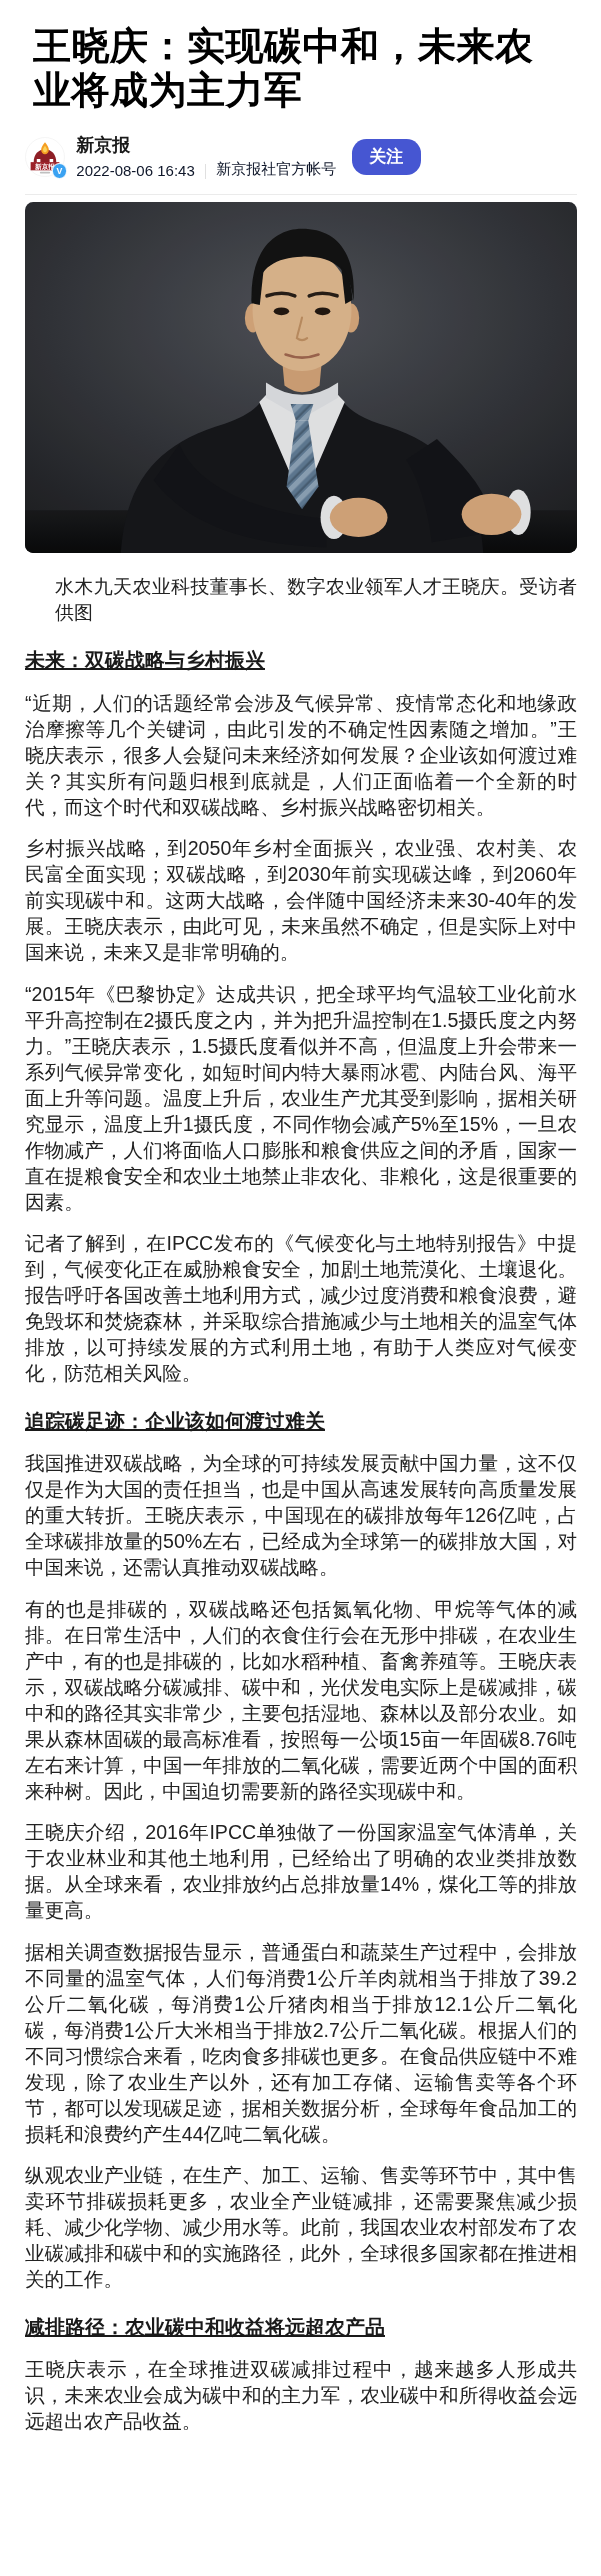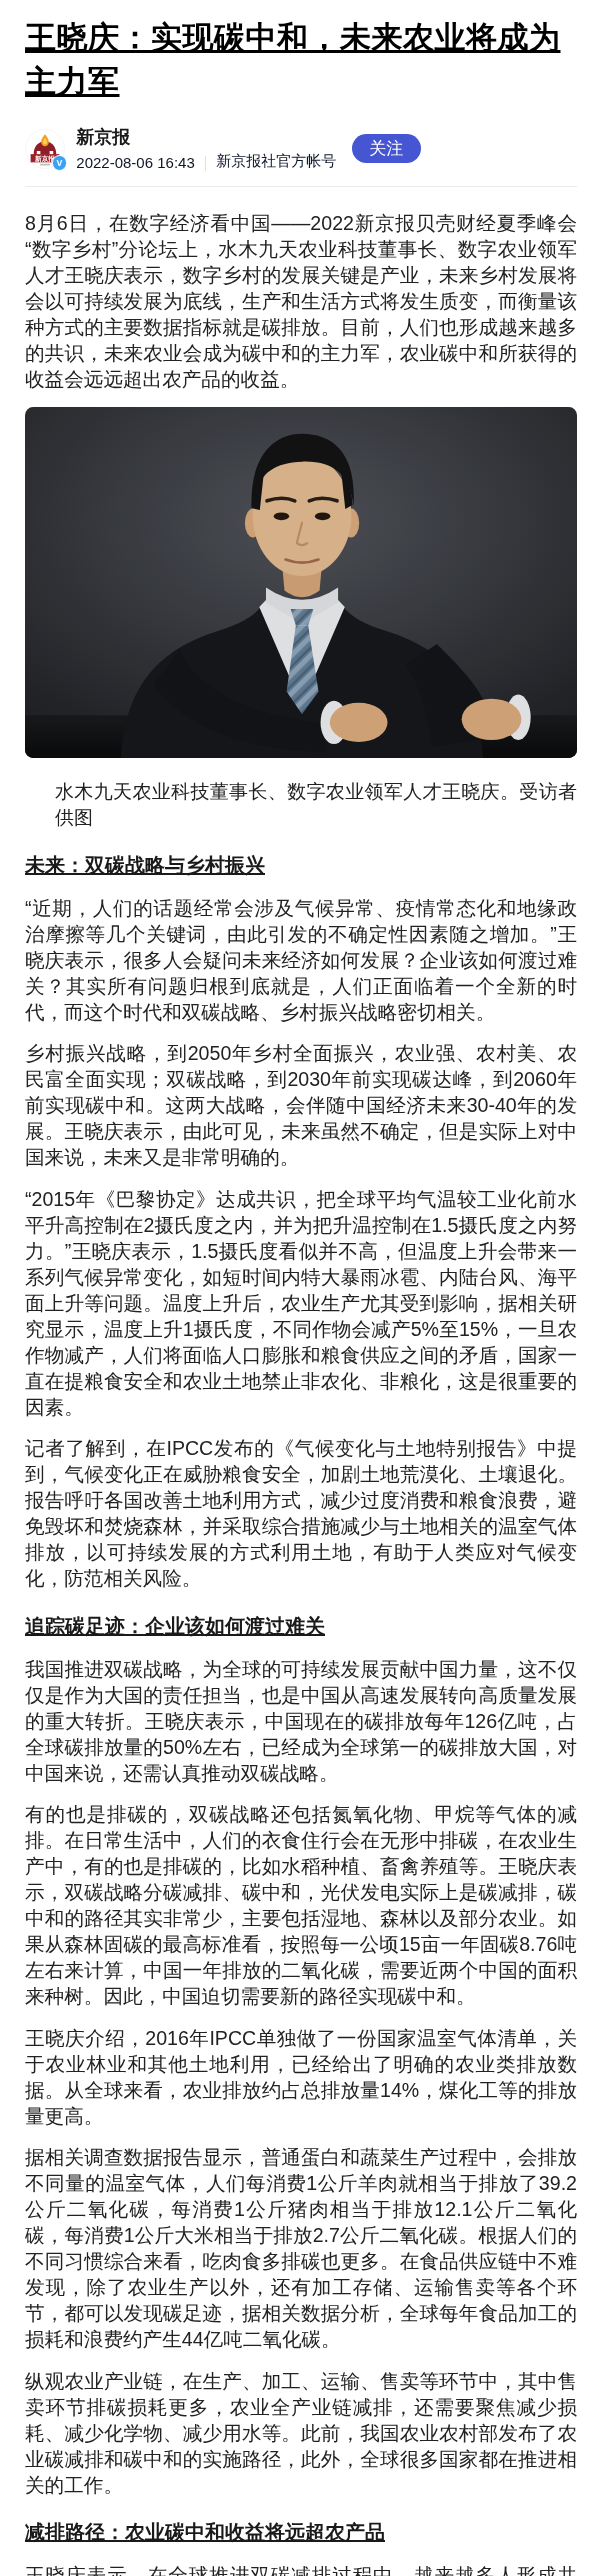--- a/index.html
+++ b/index.html
@@ -6,48 +6,47 @@
   body {
     width: 602px;
     min-height: 3233px;
     background: #ffffff;
     color: #222222;
     font-family: "Liberation Sans", "DejaVu Sans", sans-serif;
   }
   .page { box-sizing: border-box; padding: 15.5px 25px 31px; }
 
   h1.title {
-    margin: 0;
-    font-size: 31px;
+    margin: 8px;
+    font-size: 38px;
     line-height: 44px;
     font-weight: 700;
     color: #000000;
     letter-spacing: 0.5px;
-    text-decoration: underline;
   }
 
   .author-row { margin-top: 23px; display: flex; align-items: center; }
   .avatar { position: relative; width: 40px; height: 40px; flex: 0 0 40px; }
   .avatar svg { display: block; }
   .v-badge {
     position: absolute; right: -2.1px; bottom: -2.1px;
     width: 13.4px; height: 13.4px; border-radius: 50%;
     background: #3aa2f2; border: 1.5px solid #ffffff;
     color: #ffffff; font-size: 8.8px; font-weight: 700;
     display: flex; align-items: center; justify-content: center;
   }
   .author-info { margin-left: 11.3px; }
   .author-name { font-size: 18px; font-weight: 700; color: #1a1a1a; line-height: 1.15; }
   .author-meta { margin-top: 4.6px; display: flex; align-items: flex-end; font-size: 15px; color: #0f172a; }
   .meta-sep { width: 1px; height: 14.4px; background: #e0e0e0; margin: 0 10.3px; }
   .follow-btn {
-    margin-left: 15.5px; min-width: 67px; height: 29px; padding: 0 17.5px;
+    margin-left: 15.5px; min-width: 67px; height: 36px; padding: 0 17.5px;
     border: none; border-radius: 14.4px; background: #4656d2; color: #ffffff;
     font-size: 17px; font-family: inherit; cursor: pointer;
-    display: flex; align-items: center; justify-content: center;
+    display: flex; align-items: center; justify-content: center; font-weight: bold;
   }
 
   .divider { border: none; height: 0.5px; background: #ebebeb; margin: 15.5px 0 0; }
 
   .para {
     font-size: 19.6px; line-height: 26px; margin: 15.5px 0;
     text-align: justify; word-break: break-all; color: #222222;
   }
   .lead { margin-top: 23px; }
 
@@ -86,21 +85,20 @@
         <span>2022-08-06 16:43</span>
         <span class="meta-sep"></span>
         <span>新京报社官方帐号</span>
       </div>
     </div>
     <button class="follow-btn">关注</button>
   </div>
 
   <hr class="divider">
 
-  <p class="para lead">8月6日，在数字经济看中国——2022新京报贝壳财经夏季峰会“数字乡村”分论坛上，水木九天农业科技董事长、数字农业领军人才王晓庆表示，数字乡村的发展关键是产业，未来乡村发展将会以可持续发展为底线，生产和生活方式将发生质变，而衡量该种方式的主要数据指标就是碳排放。目前，人们也形成越来越多的共识，未来农业会成为碳中和的主力军，农业碳中和所获得的收益会远远超出农产品的收益。</p>
 
   <figure class="photo-wrap">
     <svg class="photo" viewBox="0 0 1072 681" preserveAspectRatio="none">
       <defs>
         <radialGradient id="bgGrad" cx="50%" cy="32%" r="85%">
           <stop offset="0%" stop-color="#53565d"></stop>
           <stop offset="55%" stop-color="#34363b"></stop>
           <stop offset="100%" stop-color="#1b1c1f"></stop>
         </radialGradient>
         <linearGradient id="tableGrad" x1="0" y1="0" x2="0" y2="1">

